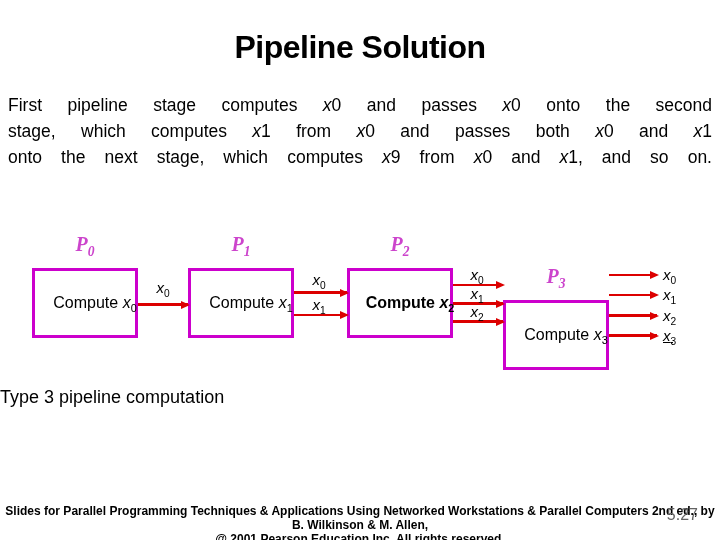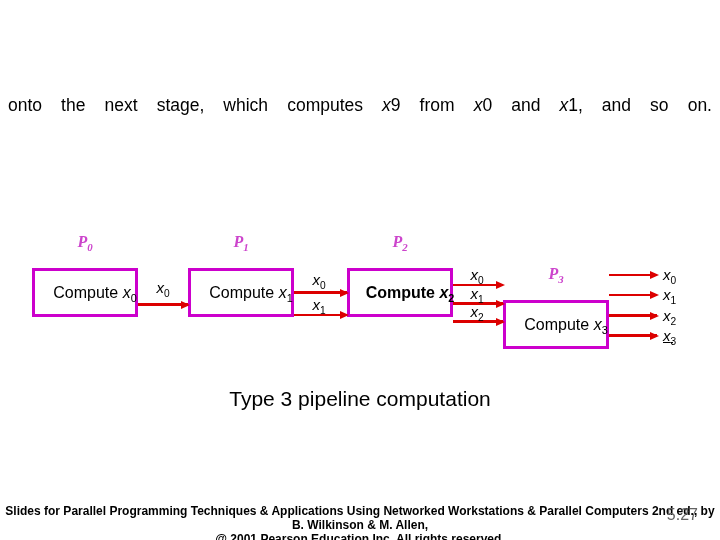--- a/index.html
+++ b/index.html
@@ -8,52 +8,55 @@
   .it{font-style:italic;}
   sub{font-size:68%;line-height:0;}
 
   .title{position:absolute;top:8px;left:0;width:100%;text-align:center;
          font-size:32px;font-weight:bold;letter-spacing:-0.5px;}
 
   .body-text{position:absolute;top:92px;left:8px;width:704px;font-size:17.5px;}
   .body-line{text-align:justify;text-align-last:justify;height:26px;line-height:26px;white-space:nowrap;}
 
   
-  .pbox{position:absolute;top:268px;width:106px;height:49px;box-sizing:border-box;
+  .pbox{position:absolute;top:268px;width:106px;height:70px;box-sizing:border-box;
         border:3px solid var(--box-border);background:#fff;display:flex;align-items:center;
         justify-content:center;font-size:16px;white-space:nowrap;padding-left:20px;}
   .b0{left:32px;} .b1{left:188px;} .b2{left:347px;font-weight:bold;} .b3{left:503px;margin-top:32px;}
 
   .proc{position:absolute;top:233px;width:106px;text-align:center;
         font-family:"Liberation Serif",serif;font-style:italic;font-weight:bold;
-        font-size:16px;color:var(--proc-label);}
+        font-size:20px;color:var(--proc-label);}
 
   .arrow{position:absolute;background:var(--arrow);}
   .th{height:3px;} .tn{height:1.5px;}
   .head{position:absolute;right:-2px;top:50%;transform:translateY(-50%);width:0;height:0;
         border-left:9px solid var(--arrow);border-top:4.5px solid transparent;
         border-bottom:4.5px solid transparent;}
 
   .alabel{position:absolute;font-size:15px;text-align:center;white-space:nowrap;}
   .alabel.out{text-align:left;}
 
-  .caption{position:absolute;top:387px;left:0;width:100%;text-align:center;font-size:21px;}
+  .caption{position:absolute;top:387px;left:0;width:100%;text-align:left;font-size:18px;}
 
   .footer{position:absolute;top:504px;left:0;width:100%;text-align:center;
           font-size:12px;font-weight:bold;line-height:14px;}
   .page-number{position:absolute;top:506px;right:22px;font-size:16px;
                color:var(--page-number);}
 </style>
 </head>
 <body>
 
 <div class="slide">
 
+  <h1 class="title">Pipeline Solution</h1>
 
   <div class="body-text">
+    <div class="body-line"><span>First pipeline stage computes </span><span class="it">x</span><span>0 and passes </span><span class="it">x</span><span>0 onto the second</span></div>
+    <div class="body-line"><span>stage, which computes </span><span class="it">x</span><span>1 from </span><span class="it">x</span><span>0 and passes both </span><span class="it">x</span><span>0 and </span><span class="it">x</span><span>1</span></div>
     <div class="body-line"><span>onto the next stage, which computes </span><span class="it">x</span><span>9 from </span><span class="it">x</span><span>0 and </span><span class="it">x</span><span>1, and so on.</span></div>
   </div>
 
   <div>
 
     <div class="proc b0"><span class="it">P</span><sub>0</sub></div>
     <div class="proc b1"><span class="it">P</span><sub>1</sub></div>
     <div class="proc b2"><span class="it">P</span><sub>2</sub></div>
     <div class="proc b3"><span class="it">P</span><sub>3</sub></div>
 

